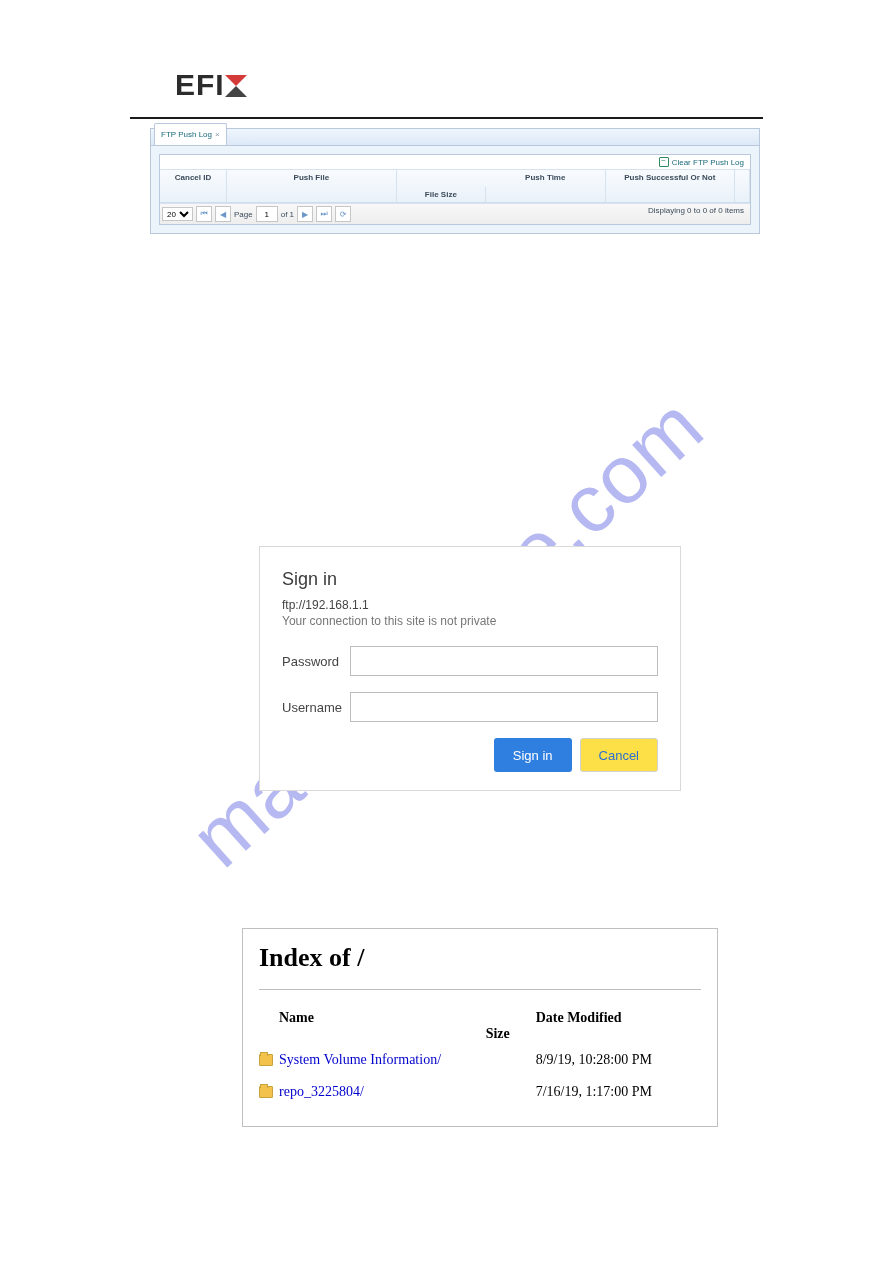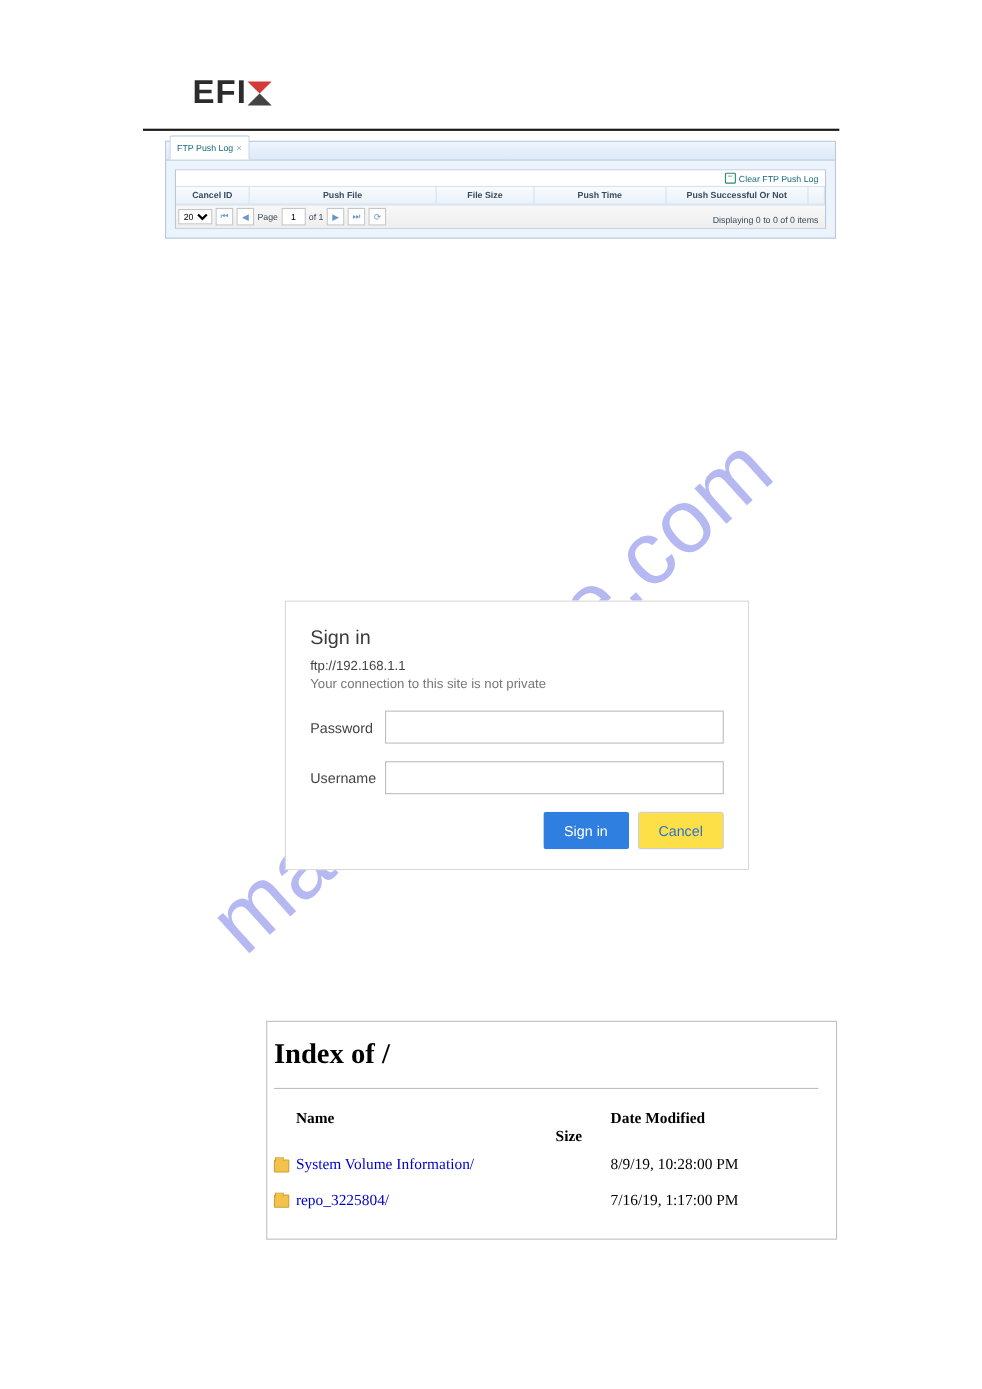--- a/index.html
+++ b/index.html
@@ -140,27 +140,27 @@
     font-size: 8px;
     color: #3a4a5a;
   }
   .header-row > div {
     padding: 3px 4px;
     border-right: 1px solid #d6e2ee;
     text-align: center;
   }
   .col-server { width: 58px; }
   .col-file   { flex: 1.6; }
-  .col-size   { flex: 0.8; }
+  .col-size   { flex: 0.8; margin-top: 17px; }
   .col-time   { flex: 1.1; }
   .col-succ   { flex: 1.2; }
   .col-end    { width: 6px; border-right: none; }
   .pager {
     display: flex;
-    align-items: flex-end;
+    align-items: flex-start;
     justify-content: space-between;
     background: linear-gradient(#f8f8f8, #eeeeee);
     border-top: 1px solid #d6e2ee;
     padding: 2px 6px 2px 2px;
     font-size: 8px;
   }
   .pager-left {
     display: flex;
     align-items: center;
     gap: 3px;
@@ -251,24 +251,24 @@
     background: #fde047;
     color: #2f6fd0;
     border: 1px solid #d0d0d0;
   }
 
   
   .index-panel {
     position: absolute;
     top: 928px;
     left: 242px;
-    width: 519px;
+    width: 476px;
     border: 1px solid #bfbfbf;
     background: #fff;
-    padding: 14px 16px 18px 6px;
+    padding: 14px 16px 18px 16px;
     box-sizing: border-box;
   }
   .index-panel h1 {
     font-family: "Times New Roman", Times, serif;
     font-weight: bold;
     font-size: 26px;
     margin: 0 0 16px 0;
   }
   .idx-hr {
     border: none;

